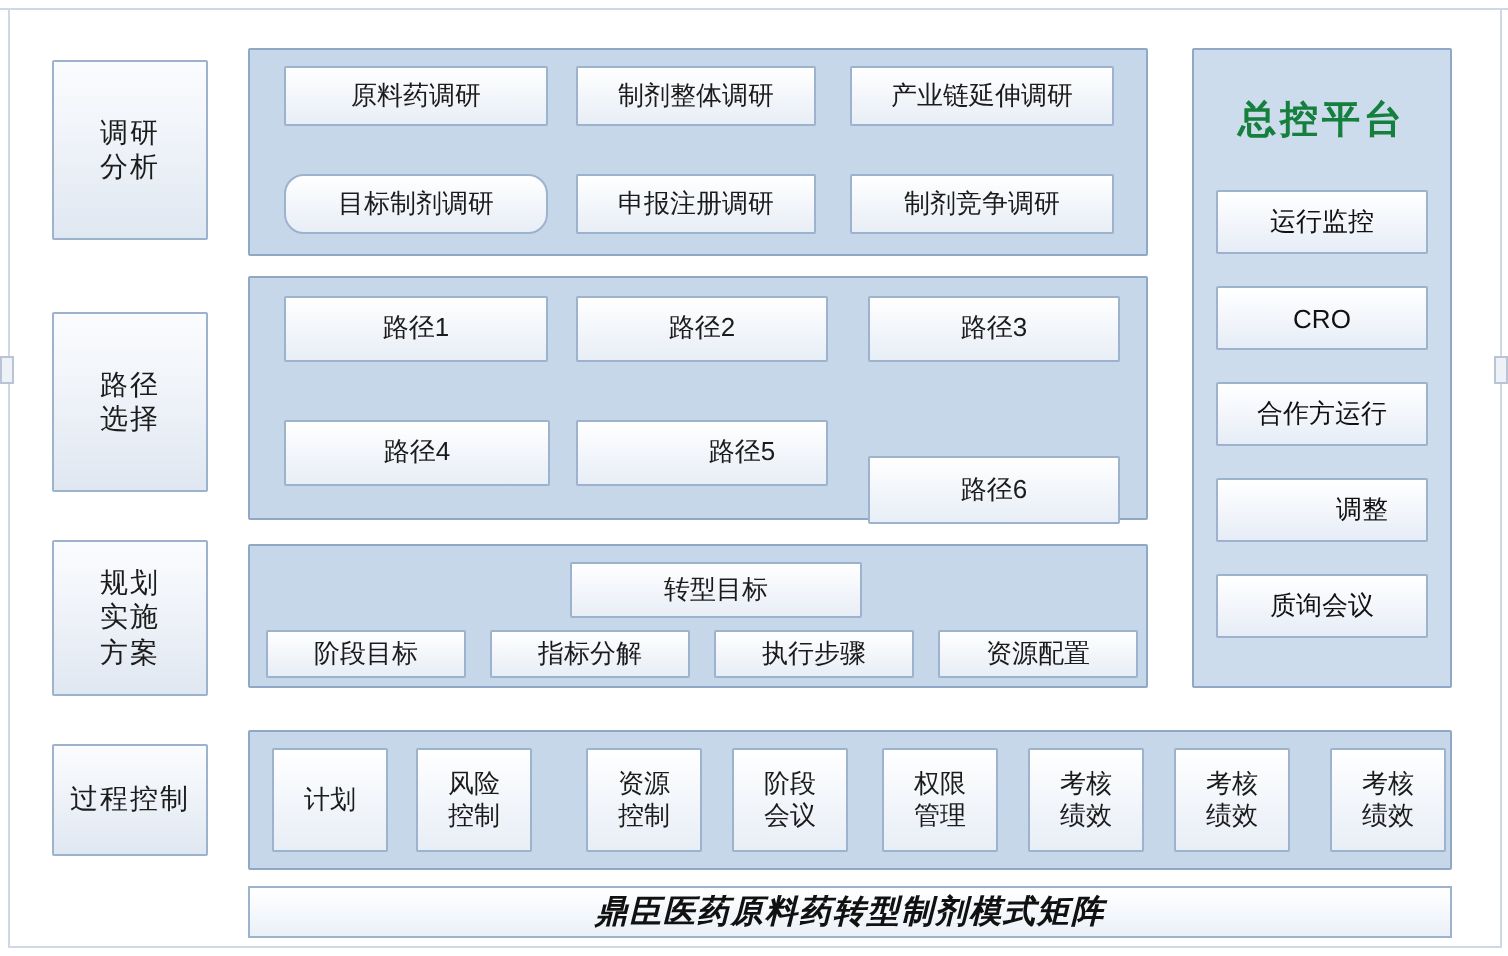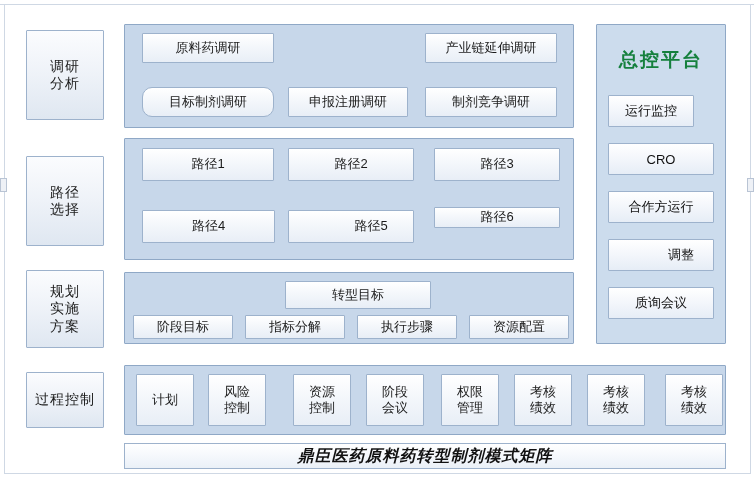--- a/index.html
+++ b/index.html
@@ -91,38 +91,39 @@
   <div class="frame-bottom"></div>
   <div class="nub" style="left:0px;top:178px;"></div>
   <div class="nub" style="right:0px;top:178px;"></div>
 
   <div class="box rowlabel two-line" style="left:26px;top:30px;width:78px;height:90px;">调研
 分析</div>
 
   <div class="group" style="left:124px;top:24px;width:450px;height:104px;"></div>
 
   <div class="box" style="left:142px;top:33px;width:132px;height:30px;">原料药调研</div>
+  <div class="box" style="left:288px;top:33px;width:120px;height:30px;">制剂整体调研</div>
   <div class="box" style="left:425px;top:33px;width:132px;height:30px;">产业链延伸调研</div>
 
   <div class="box" style="left:142px;top:87px;width:132px;height:30px;border-radius:10px;">目标制剂调研</div>
   <div class="box" style="left:288px;top:87px;width:120px;height:30px;">申报注册调研</div>
   <div class="box" style="left:425px;top:87px;width:132px;height:30px;">制剂竞争调研</div>
 
   <div class="box rowlabel two-line" style="left:26px;top:156px;width:78px;height:90px;">路径
 选择</div>
 
   <div class="group" style="left:124px;top:138px;width:450px;height:122px;"></div>
 
   <div class="box" style="left:142px;top:148px;width:132px;height:33px;">路径1</div>
   <div class="box" style="left:288px;top:148px;width:126px;height:33px;">路径2</div>
   <div class="box" style="left:434px;top:148px;width:126px;height:33px;">路径3</div>
 
   <div class="box" style="left:142px;top:210px;width:133px;height:33px;">路径4</div>
   <div class="box" style="left:288px;top:210px;width:126px;height:33px;padding-left:40px;">路径5</div>
-  <div class="box" style="left:434px;top:207px;width:126px;height:21px;">路径6</div>
+  <div class="box" style="left:434px;top:228px;width:126px;height:34px;">路径6</div>
 
   <div class="box rowlabel two-line" style="left:26px;top:270px;width:78px;height:78px;">规划
 实施
 方案</div>
 
   <div class="group" style="left:124px;top:272px;width:450px;height:72px;"></div>
 
   <div class="box" style="left:285px;top:281px;width:146px;height:28px;">转型目标</div>
 
   <div class="box" style="left:133px;top:315px;width:100px;height:24px;">阶段目标</div>
@@ -147,21 +148,21 @@
 绩效</div>
   <div class="box two-line" style="left:587px;top:374px;width:58px;height:52px;">考核
 绩效</div>
   <div class="box two-line" style="left:665px;top:374px;width:58px;height:52px;">考核
 绩效</div>
 
   <div class="right-panel" style="left:596px;top:24px;width:130px;height:320px;"></div>
 
   <div class="panel-title" style="left:596px;top:40px;width:130px;height:40px;">总控平台</div>
 
-  <div class="chip" style="left:608px;top:95px;width:86px;height:32px;">运行监控</div>
+  <div class="chip" style="left:608px;top:95px;width:106px;height:32px;">运行监控</div>
   <div class="chip" style="left:608px;top:143px;width:106px;height:32px;">CRO</div>
   <div class="chip" style="left:608px;top:191px;width:106px;height:32px;">合作方运行</div>
   <div class="chip" style="left:608px;top:239px;width:106px;height:32px;padding-left:40px;">调整</div>
   <div class="chip" style="left:608px;top:287px;width:106px;height:32px;">质询会议</div>
 
   <div class="footer" style="left:124px;top:443px;width:602px;height:26px;">鼎臣医药原料药转型制剂模式矩阵</div>
 
 </div>
 
 </body></html>

